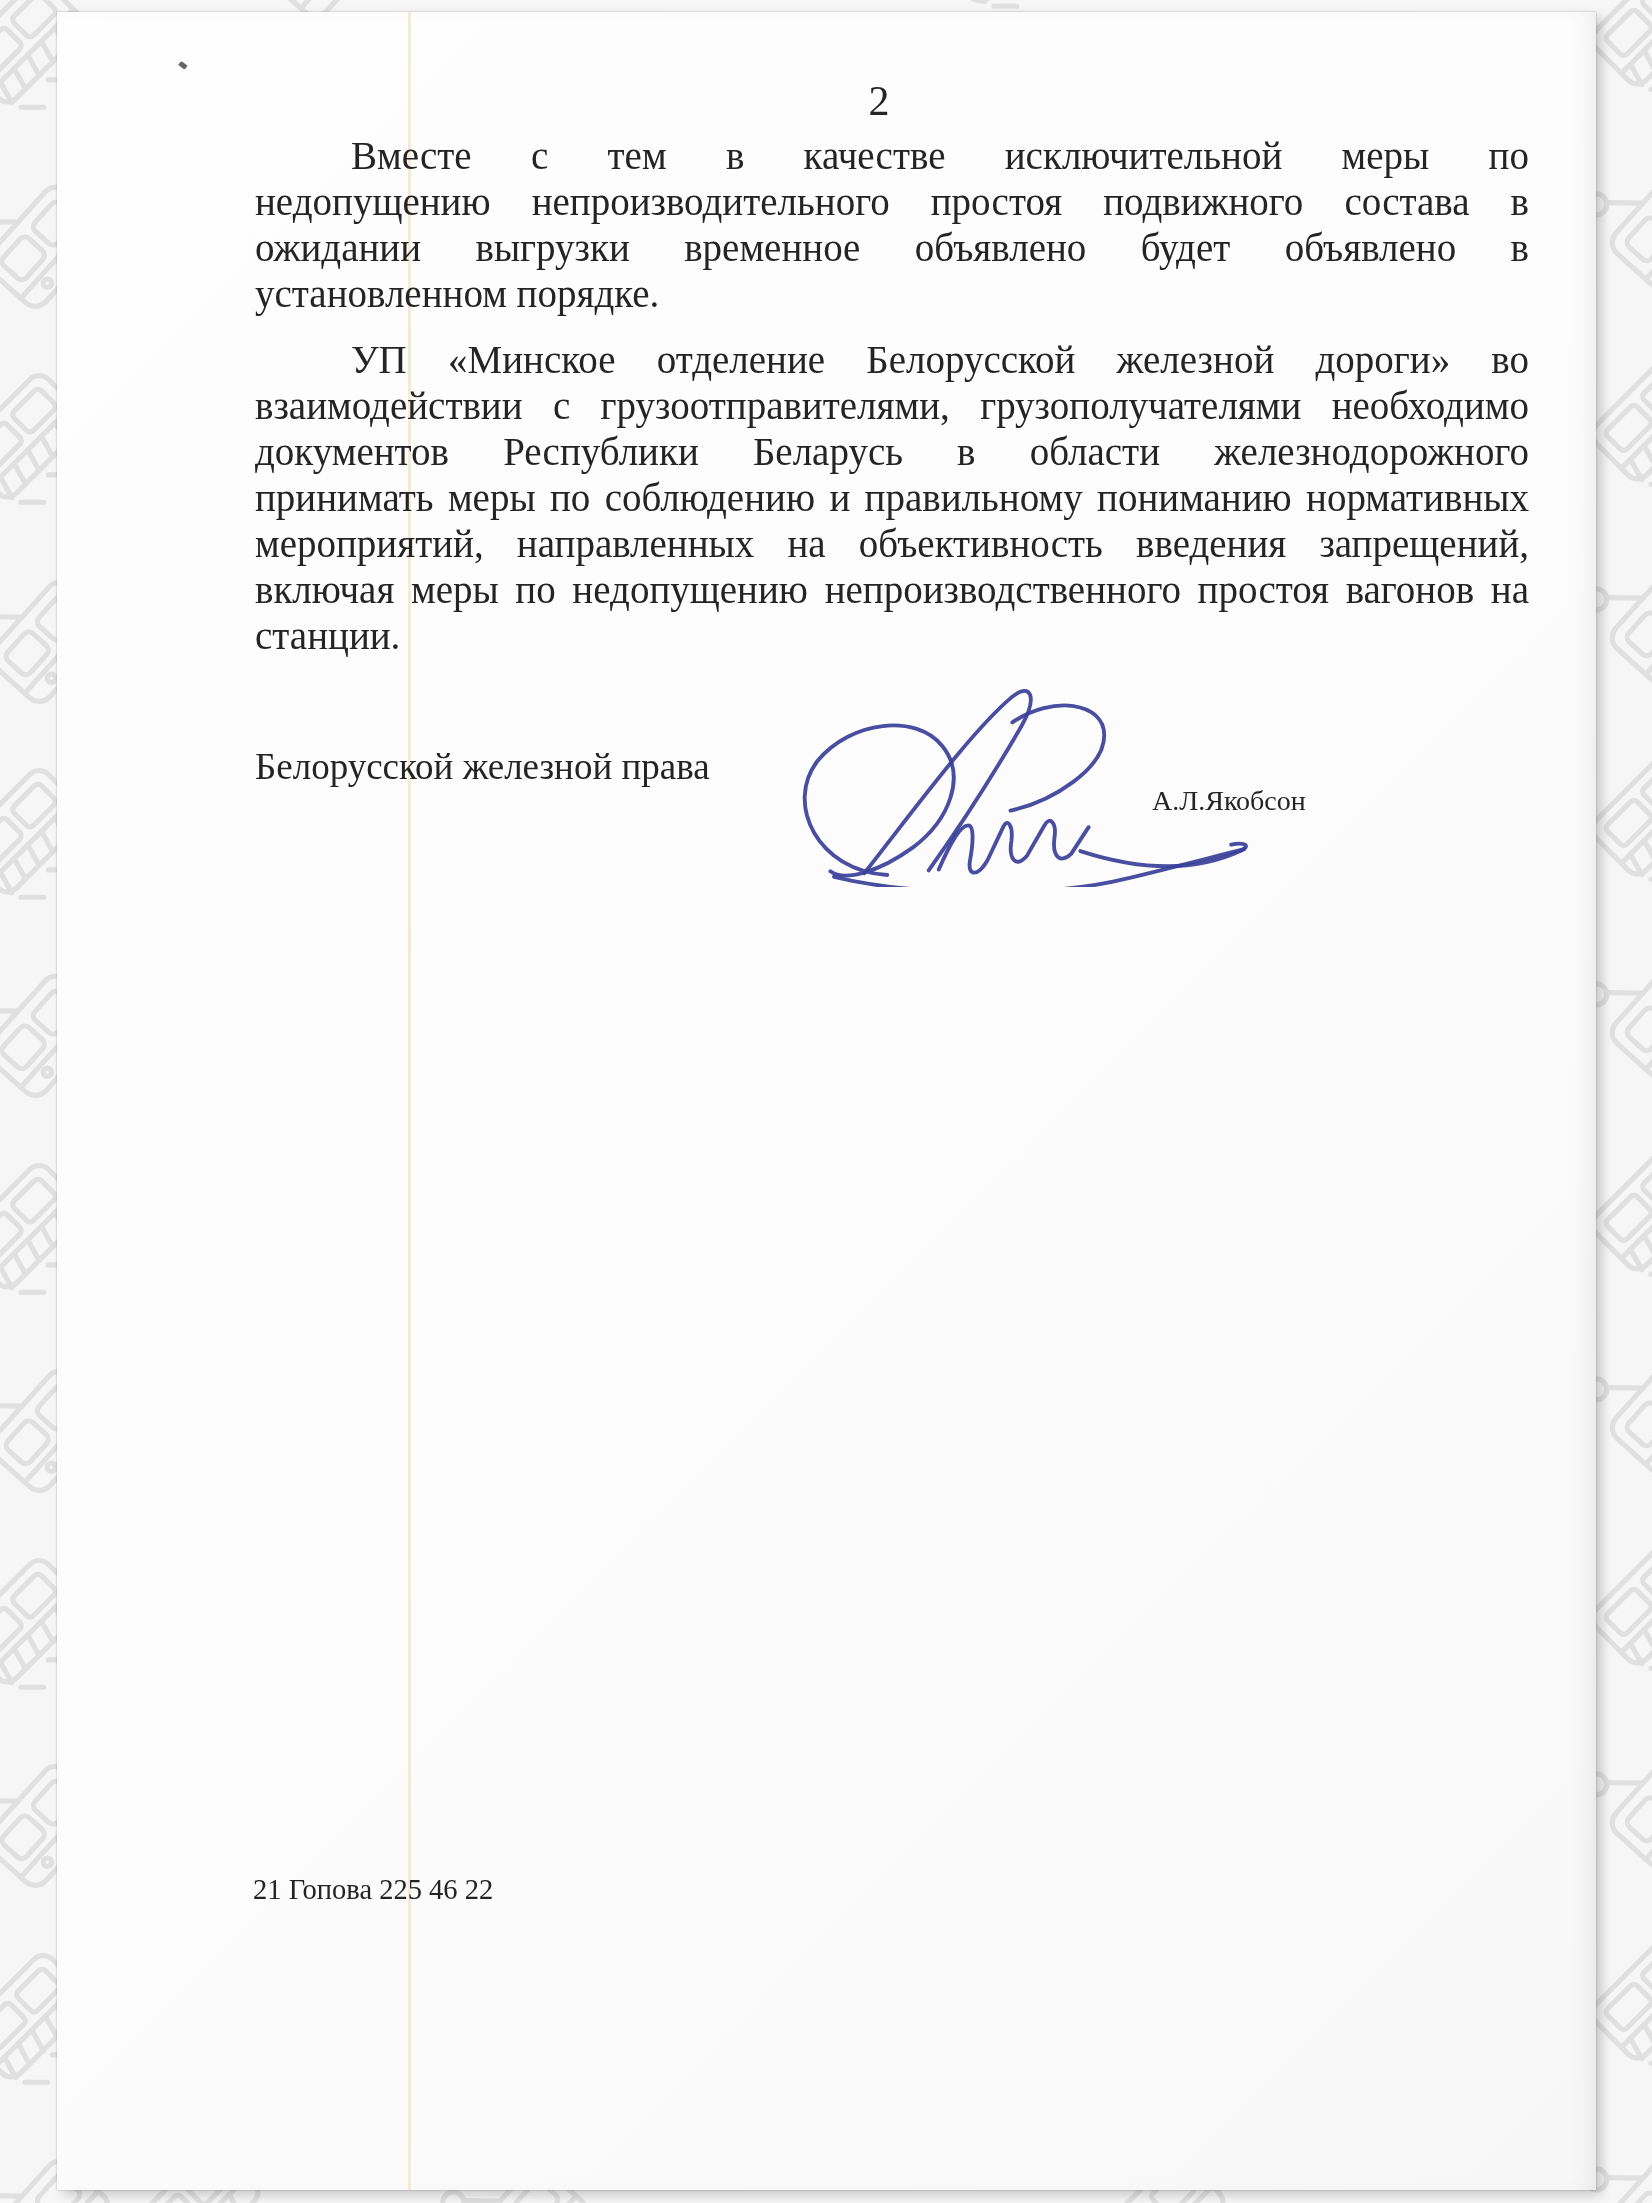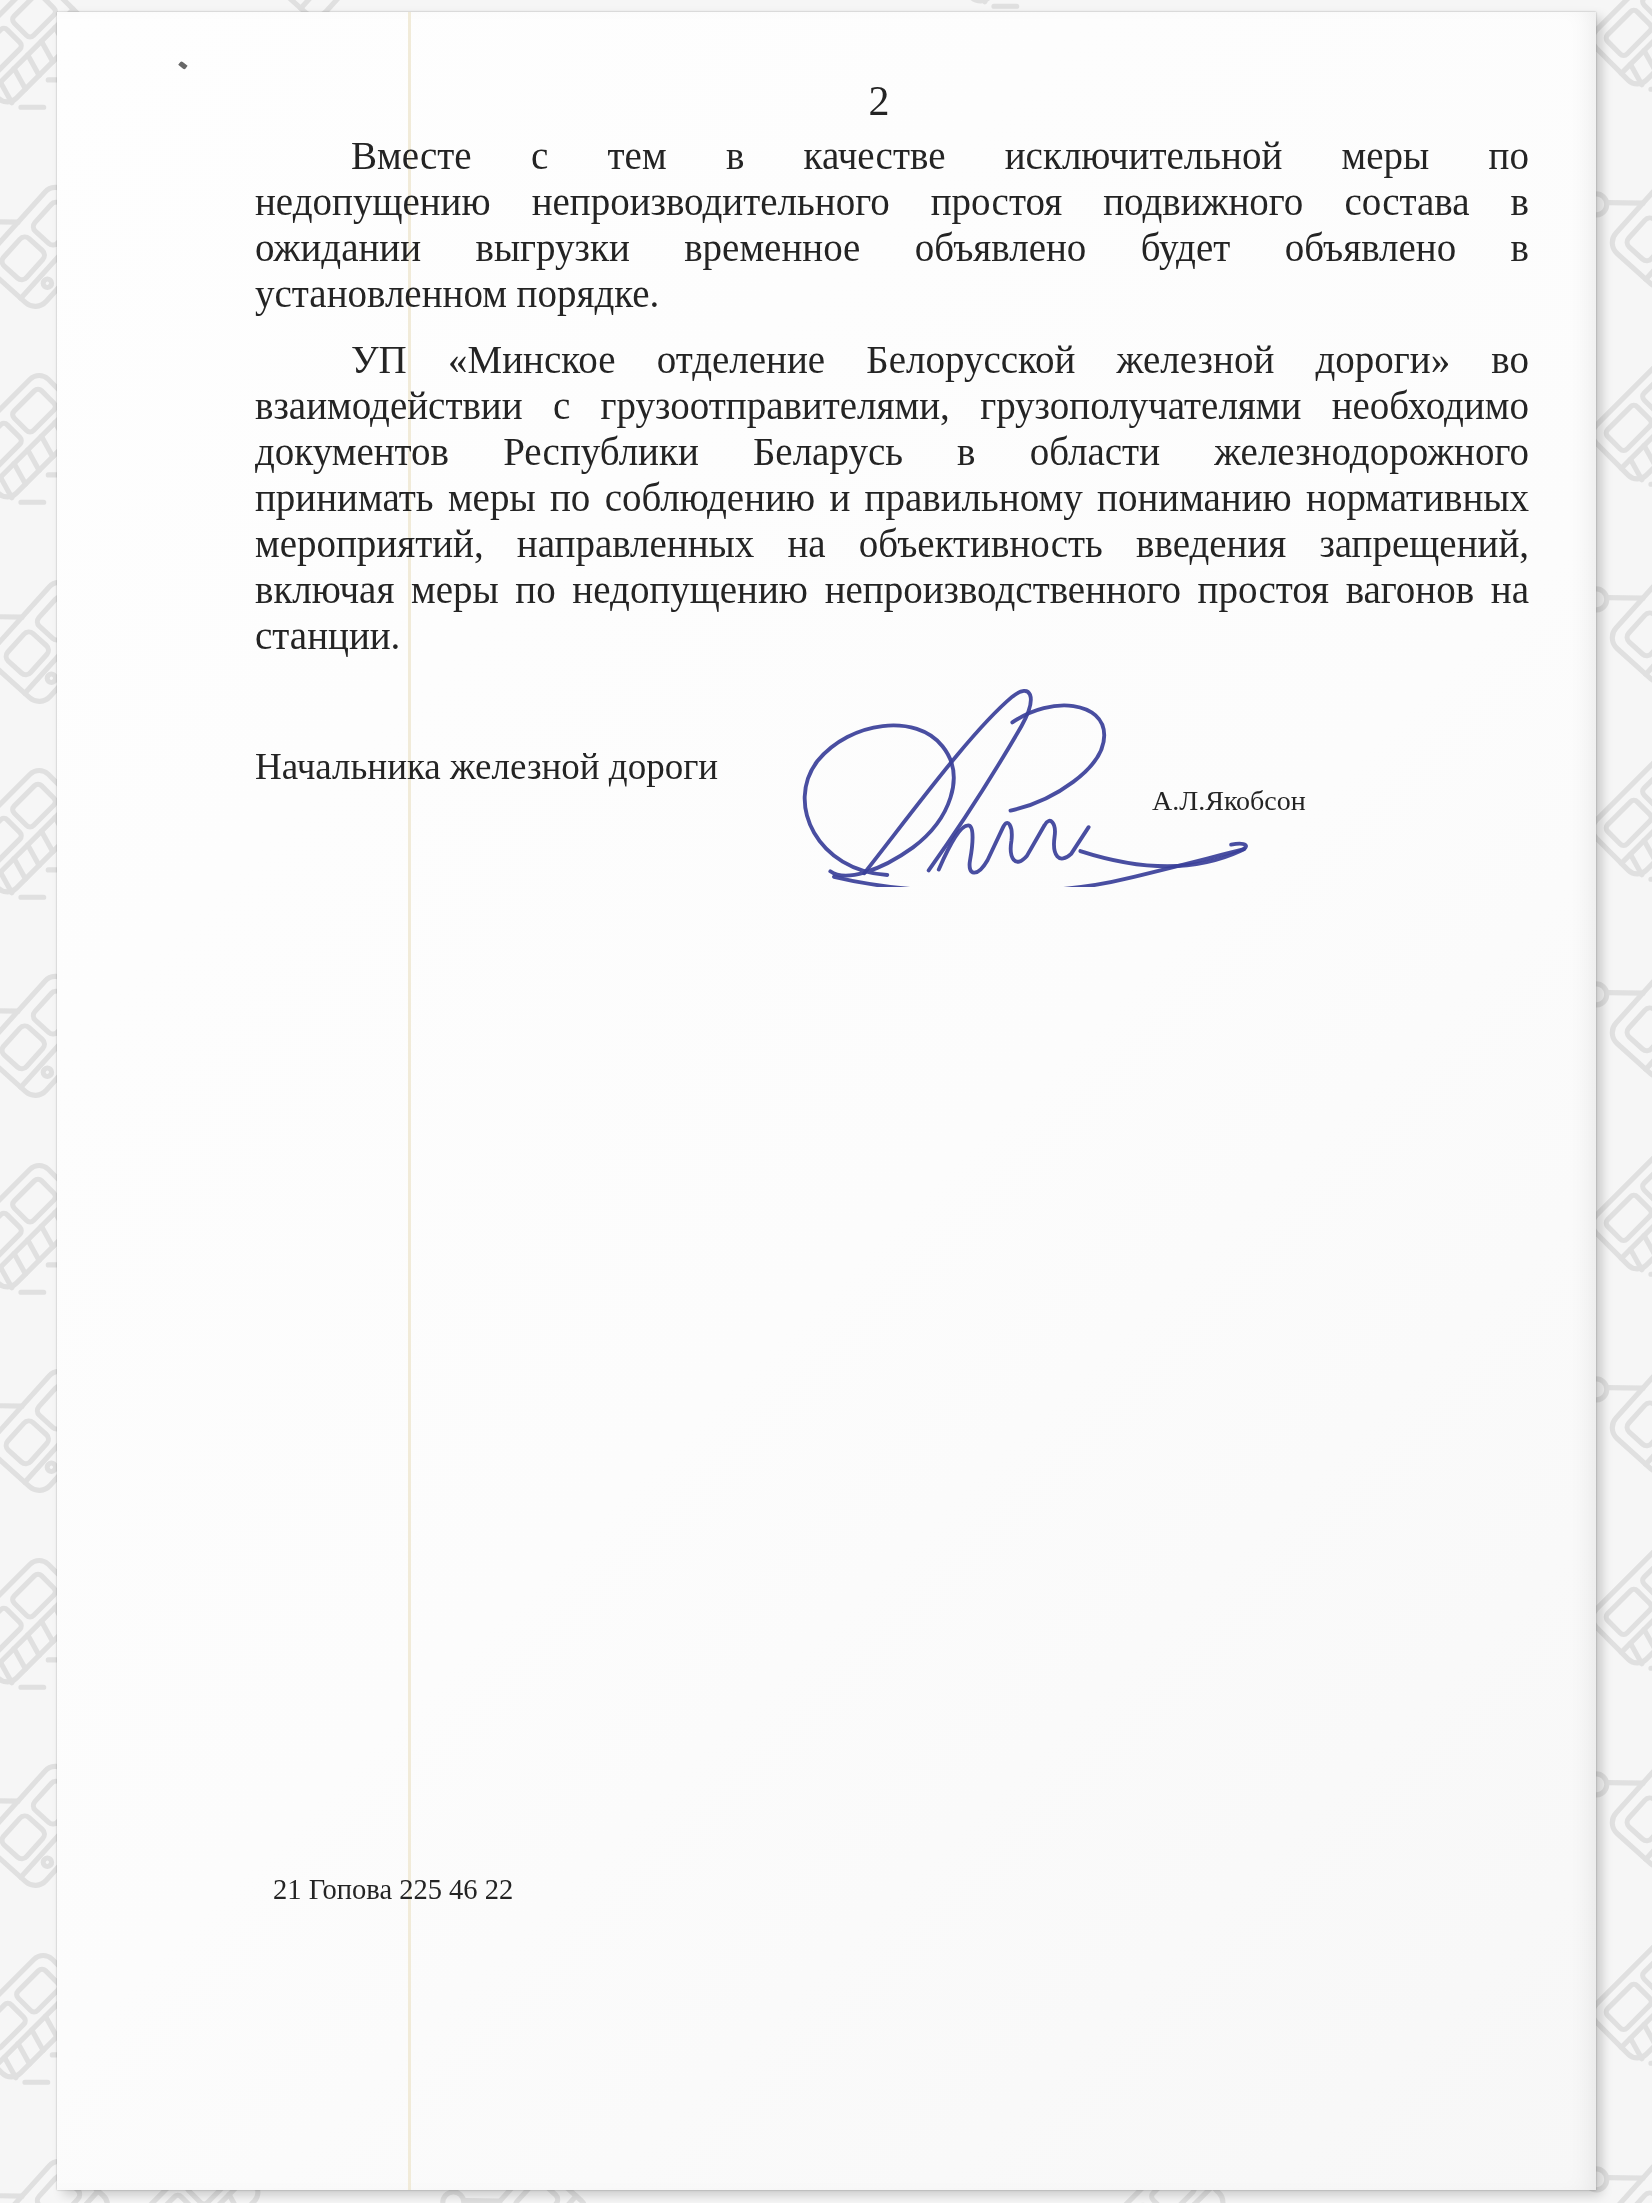--- a/index.html
+++ b/index.html
@@ -54,21 +54,21 @@
   }
   .signature-svg{position:absolute;left:720px;top:668px;width:478px;height:207px;}
   .signature-svg path{stroke:var(--ink);stroke-width:4.2;fill:none;
     stroke-linecap:round;stroke-linejoin:round;opacity:.92;}
   .sig-name{
     position:absolute;left:1095px;top:767px;font-size:28px;line-height:44px;
     color:var(--text);white-space:nowrap;text-align:center;
   }
   .footer{
     position:absolute;left:196px;top:1861px;font-size:28.5px;line-height:33px;
-    color:var(--text);white-space:nowrap;margin-left:20px;
+    color:var(--text);white-space:nowrap;
   }
   .hiddendefs{position:absolute;width:0;height:0;overflow:hidden;}
 </style>
 </head>
 <body>
 
 <svg class="hiddendefs" aria-hidden="true">
   <defs>
     <symbol id="wm-a" viewBox="0 0 100 100">
       <g fill="none" stroke="currentColor" stroke-width="3.2" stroke-linecap="round" stroke-linejoin="round">
@@ -211,21 +211,21 @@
       <div class="line j indent">УП «Минское отделение Белорусской железной дороги» во</div>
       <div class="line j">взаимодействии с грузоотправителями, грузополучателями необходимо</div>
       <div class="line j">документов Республики Беларусь в области железнодорожного</div>
       <div class="line j">принимать меры по соблюдению и правильному пониманию нормативных</div>
       <div class="line j">мероприятий, направленных на объективность введения запрещений,</div>
       <div class="line j">включая меры по недопущению непроизводственного простоя вагонов на</div>
       <div class="line">станции.</div>
     </div>
 
     <div class="sig-title">
-      <div>Начальника железной дороги</div>
+      <div>Белорусской железной права</div>
     </div>
 
     <svg class="signature-svg" viewBox="0 0 520 225">
       <path d="M 120 212 C 45 208 8 135 44 88 C 80 44 152 36 180 72 C 206 104 188 152 148 182 C 112 208 74 220 58 208"></path>
       <path d="M 95 210 C 150 140 212 55 256 18 C 276 2 284 18 266 50 C 230 112 190 172 165 207"></path>
       <path d="M 256 46 C 300 16 356 24 356 60 C 356 96 300 132 254 142"></path>
       <path d="M 176 206 C 190 174 200 158 208 158 C 215 158 213 180 210 196 C 207 213 218 215 229 196 L 246 160 C 251 149 257 159 255 175 C 252 193 259 206 272 191 L 291 158 C 297 147 304 156 302 170 C 299 191 307 201 320 189 L 339 160"></path>
       <path d="M 330 186 C 392 206 452 210 504 186 C 515 181 511 176 494 179"></path>
       <path d="M 62 214 C 152 236 300 236 380 216 C 430 204 468 194 508 184"></path>
     </svg>

